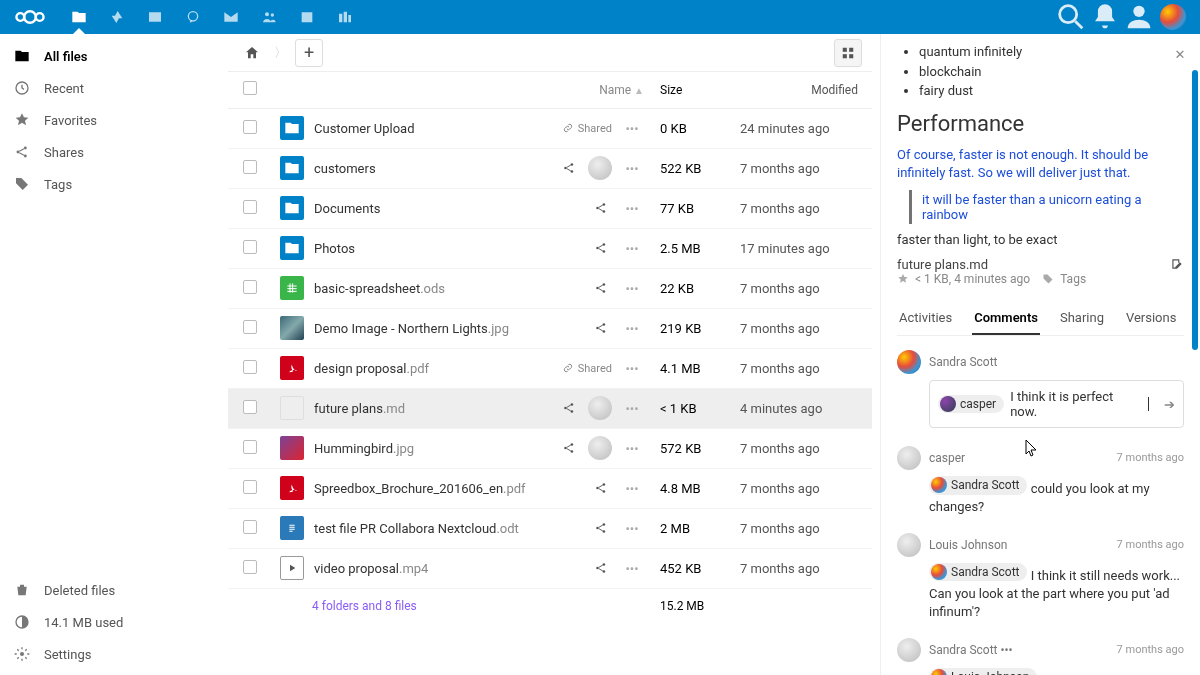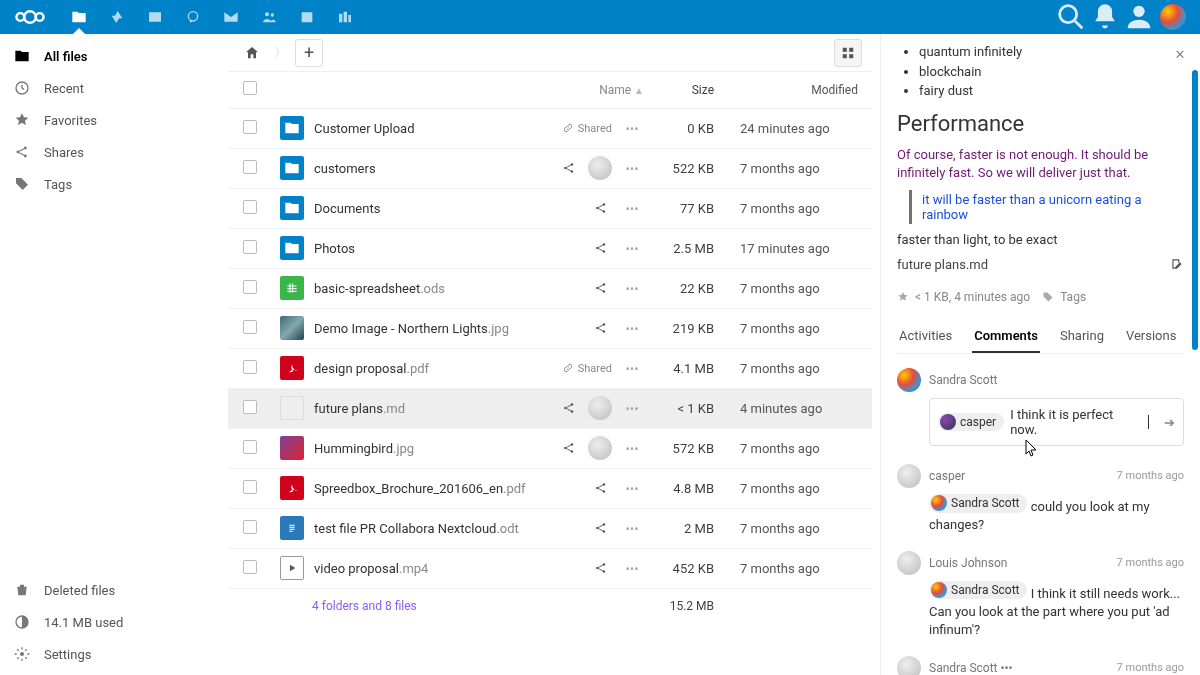--- a/index.html
+++ b/index.html
@@ -35,21 +35,21 @@
 .controls .sep { color:#ccc; }
 .controls .addbtn { width: 28px; height:28px; border:1px solid #ddd; border-radius:3px; display:flex; align-items:center; justify-content:center; background:#fff; cursor:pointer; color:#555; font-size:18px; line-height:1; }
 .controls .viewbtn { width:28px; height:28px; border:1px solid #ddd; border-radius:3px; display:flex; align-items:center; justify-content:center; background:#f5f5f5; color:#555; margin-left:auto; }
 
 
 .filelist { flex:1; overflow:auto; }
 table { width:100%; border-collapse: collapse; }
 thead th { text-align:right; font-weight:400; color:#888; font-size:12px; height:36px; padding: 0 8px; border-bottom:1px solid #eee; }
 th.selcol, td.selcol { width: 44px; text-align:center; }
 th.namecol { }
-th.sizecol, td.sizecol { width: 80px; text-align:right; padding-right: 18px; color:#404040; }
+th.sizecol, td.sizecol { width: 80px; text-align:left; padding-right: 18px; color:#000000; }
 th.modcol, td.modcol { width: 140px; color:#555; padding-right: 14px; }
 tbody tr { height: 39px; border-bottom: 1px solid #f2f2f2; }
 tbody tr.selected { background: #eeeeee; }
 td { padding: 0 8px; font-size: 13px; }
 td.namecol { display:flex; align-items:center; height:39px; gap: 10px; }
 .ficon { width: 24px; height: 24px; border-radius:2px; display:flex; align-items:center; justify-content:center; flex:none; }
 .ficon.folder-link { background:#0082c9; }
 .ficon.folder-shared { background:#0082c9; }
 .ficon.folder { background:#0082c9; }
 .ficon svg { width:16px; height:16px; fill:#fff; }
@@ -70,25 +70,25 @@
 .checkbox { width:14px; height:14px; border:1px solid #bbb; border-radius:2px; display:inline-block; background:#fff; }
 
 tfoot td { color:#8b5cf6; font-size:12px; padding: 10px 8px; }
 
 
 .rightpanel { width: 320px; border-left:1px solid #eee; padding: 8px 16px 16px 16px; overflow:auto; position:relative; font-size:13px; }
 .rightpanel .close { position:absolute; top:10px; right:10px; color:#888; cursor:pointer; width:20px; height:20px; display:flex; align-items:center; justify-content:center;}
 .rightpanel ul.bullets { padding-left: 22px; margin-bottom: 10px; }
 .rightpanel ul.bullets li { list-style: disc; line-height:1.5; }
 .rightpanel h2 { font-size: 22px; font-weight: 400; margin: 6px 0 10px; }
-.rightpanel p { line-height: 1.4; color:#701a75; margin-bottom: 8px; }
+.rightpanel p { line-height: 1.4; color:#1d4ed8; margin-bottom: 8px; }
 .rightpanel blockquote { border-left: 3px solid #737373; padding: 2px 0 2px 10px; color:#1d4ed8; margin: 6px 12px 8px; }
 .rightpanel .bold { font-weight:400; margin-bottom: 10px; }
 .rightpanel .meta-name { color:#444; margin-top:10px; display:flex; justify-content:space-between; align-items:center;}
-.rightpanel .meta-line { color:#888; font-size:12px; display:flex; align-items:center; gap:6px; margin-top:18px; }
+.rightpanel .meta-line { color:#888; font-size:12px; display:flex; align-items:center; gap:6px; margin-top:0; }
 .rightpanel .meta-line svg { width:12px; height:12px; fill:#aaa; }
 
 .tabs { display:flex; gap: 18px; border-bottom:1px solid #eee; margin: 18px 0 14px; font-size:13px; }
 .tabs a { padding: 6px 2px 8px; color:#555; cursor:pointer; }
 .tabs a.active { color:#000; border-bottom:2px solid #333; font-weight:600; }
 
 .comment { margin-bottom: 16px; }
 .comment .c-head { display:flex; align-items:center; gap:8px; margin-bottom:6px; }
 .comment .c-head .avatar-sm { width:24px; height:24px; }
 .comment .c-head .name { color:#777; font-size:12px; }

